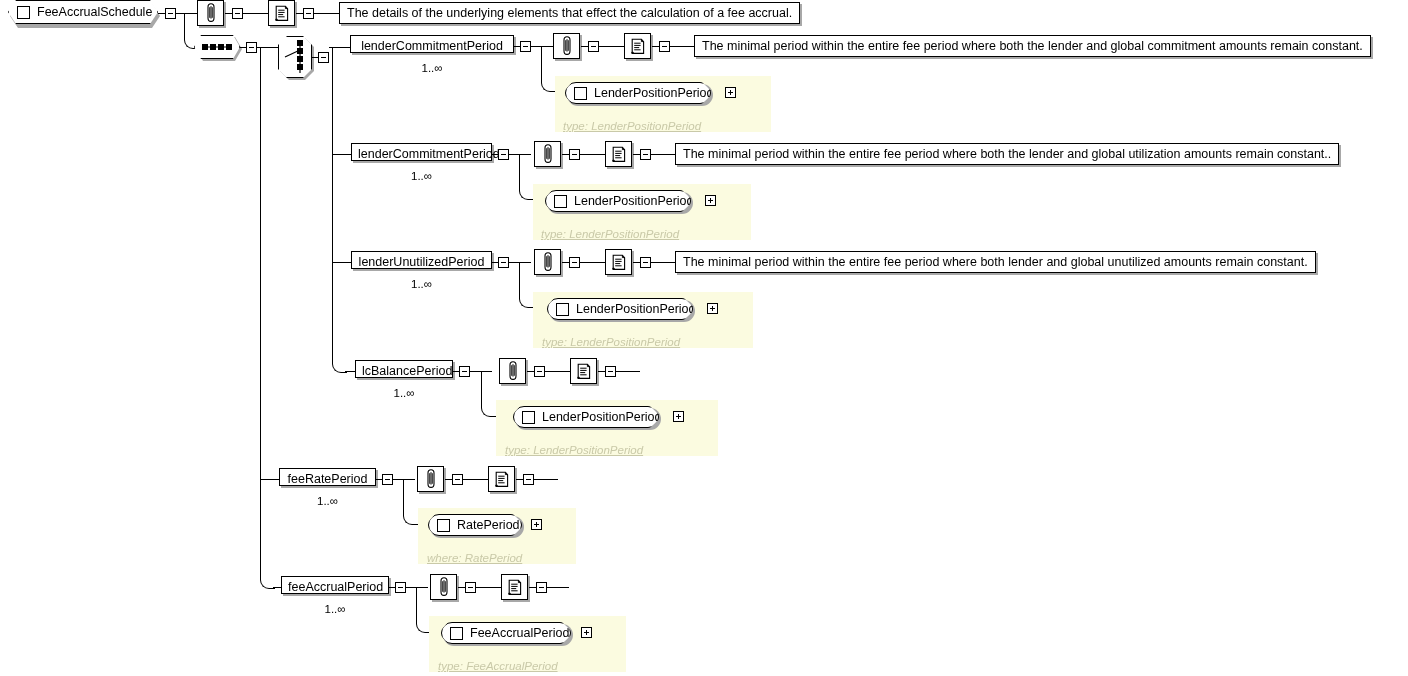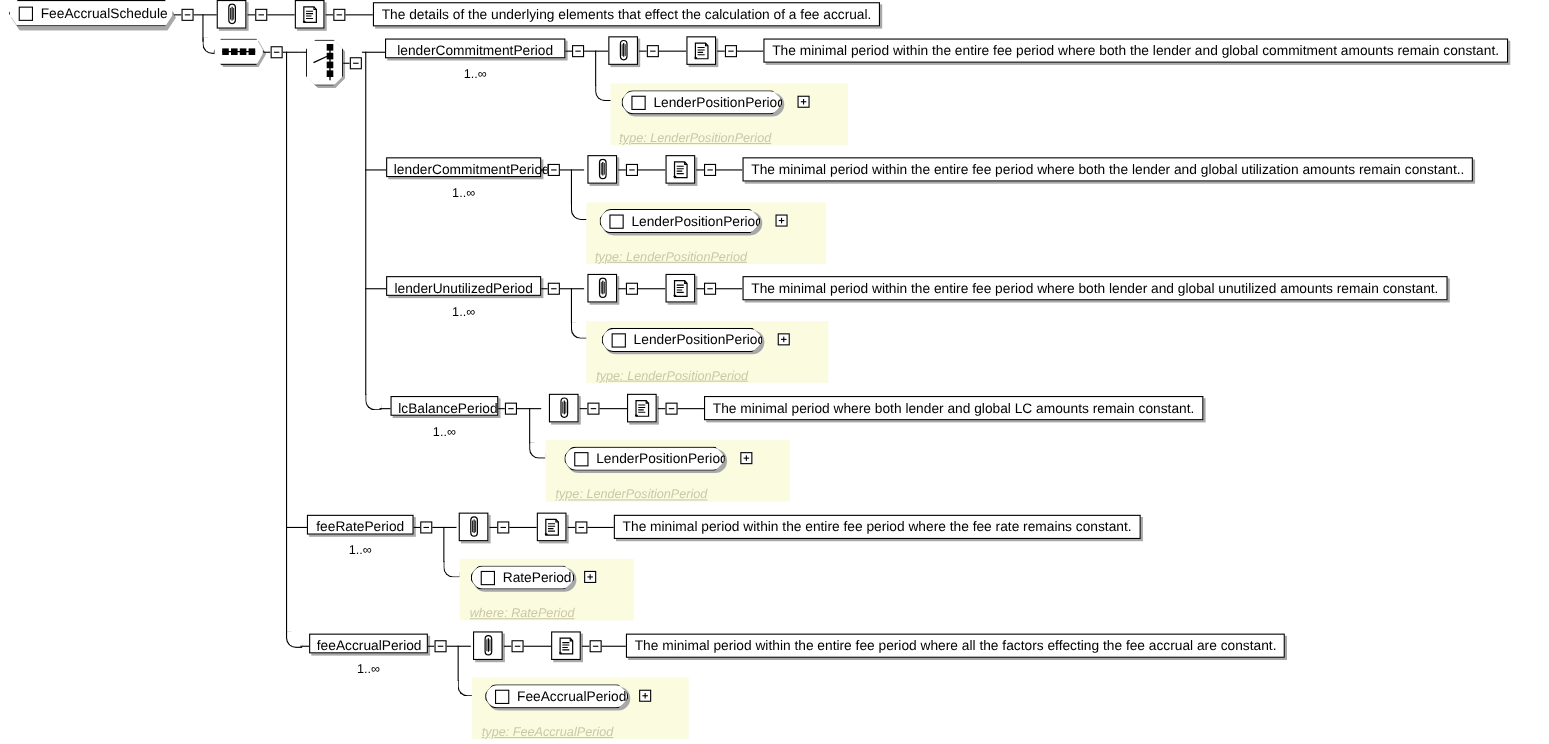--- a/index.html
+++ b/index.html
@@ -508,23 +508,20 @@
     <svg width="18" height="19" viewBox="0 0 18 19" aria-hidden="true">
       <path d="M3.2 2.2 L12.4 2.2 L14.6 4.6 L14.6 16.4 L3.2 16.4 Z" fill="#ffffff" stroke="#000" stroke-width="1.1"></path>
       <path d="M12.4 2.2 L12.4 4.6 L14.6 4.6" fill="none" stroke="#000" stroke-width="1"></path>
       <path d="M5.2 6.2 L11.6 6.2 M5.2 8.4 L11.6 8.4 M5.2 10.6 L10.2 10.6 M5.2 12.8 L11.6 12.8" stroke="#000" stroke-width="1"></path>
       <path d="M2.2 15.2 C3.6 14.4 5.0 15.0 5.0 16.4 L2.6 16.4 Z" fill="#000"></path>
     </svg>
   </div>
   <div class="hline" style="left:598px; top:371px; width:7px;"></div>
   <div class="toggle" style="left:605px; top:366px;"></div>
   <div class="hline" style="left:616px; top:371px; width:24px;"></div>
-  <div class="docbox" style="left:640px; top:360px;">
-    <span>The minimal period where both lender and global LC amounts remain constant.</span>
-  </div>
 
   <div class="typepanel" style="left:496px; top:400px; width:222px; height:56px;"></div>
   <div class="refshadow" style="left:515px; top:408px; width:146px;"></div>
   <div class="refbox" style="left:513px; top:406px; width:146px;">
     <span class="sqglyph"></span>
     <span>LenderPositionPeriod</span>
   </div>
   <div class="toggle-inline" style="left:673px; top:411px;"></div>
   <div class="typelabel" style="left:505px; top:444px;">
     <span>type: LenderPositionPeriod</span>
@@ -558,23 +555,20 @@
     <svg width="18" height="19" viewBox="0 0 18 19" aria-hidden="true">
       <path d="M3.2 2.2 L12.4 2.2 L14.6 4.6 L14.6 16.4 L3.2 16.4 Z" fill="#ffffff" stroke="#000" stroke-width="1.1"></path>
       <path d="M12.4 2.2 L12.4 4.6 L14.6 4.6" fill="none" stroke="#000" stroke-width="1"></path>
       <path d="M5.2 6.2 L11.6 6.2 M5.2 8.4 L11.6 8.4 M5.2 10.6 L10.2 10.6 M5.2 12.8 L11.6 12.8" stroke="#000" stroke-width="1"></path>
       <path d="M2.2 15.2 C3.6 14.4 5.0 15.0 5.0 16.4 L2.6 16.4 Z" fill="#000"></path>
     </svg>
   </div>
   <div class="hline" style="left:516px; top:479px; width:7px;"></div>
   <div class="toggle" style="left:523px; top:474px;"></div>
   <div class="hline" style="left:534px; top:479px; width:24px;"></div>
-  <div class="docbox" style="left:558px; top:468px;">
-    <span>The minimal period within the entire fee period where the fee rate remains constant.</span>
-  </div>
 
   <div class="typepanel" style="left:418px; top:508px; width:158px; height:56px;"></div>
   <div class="refshadow" style="left:430px; top:516px; width:94px;"></div>
   <div class="refbox" style="left:428px; top:514px; width:94px;">
     <span class="sqglyph"></span>
     <span>RatePeriod</span>
   </div>
   <div class="toggle-inline" style="left:531px; top:519px;"></div>
   <div class="typelabel" style="left:427px; top:552px;">
     <span>where: RatePeriod</span>
@@ -608,23 +602,20 @@
     <svg width="18" height="19" viewBox="0 0 18 19" aria-hidden="true">
       <path d="M3.2 2.2 L12.4 2.2 L14.6 4.6 L14.6 16.4 L3.2 16.4 Z" fill="#ffffff" stroke="#000" stroke-width="1.1"></path>
       <path d="M12.4 2.2 L12.4 4.6 L14.6 4.6" fill="none" stroke="#000" stroke-width="1"></path>
       <path d="M5.2 6.2 L11.6 6.2 M5.2 8.4 L11.6 8.4 M5.2 10.6 L10.2 10.6 M5.2 12.8 L11.6 12.8" stroke="#000" stroke-width="1"></path>
       <path d="M2.2 15.2 C3.6 14.4 5.0 15.0 5.0 16.4 L2.6 16.4 Z" fill="#000"></path>
     </svg>
   </div>
   <div class="hline" style="left:529px; top:587px; width:7px;"></div>
   <div class="toggle" style="left:536px; top:582px;"></div>
   <div class="hline" style="left:547px; top:587px; width:22px;"></div>
-  <div class="docbox" style="left:569px; top:576px;">
-    <span>The minimal period within the entire fee period where all the factors effecting the fee accrual are constant.</span>
-  </div>
 
   <div class="typepanel" style="left:429px; top:616px; width:197px; height:56px;"></div>
   <div class="refshadow" style="left:443px; top:624px; width:130px;"></div>
   <div class="refbox" style="left:441px; top:622px; width:130px;">
     <span class="sqglyph"></span>
     <span>FeeAccrualPeriod</span>
   </div>
   <div class="toggle-inline" style="left:581px; top:627px;"></div>
   <div class="typelabel" style="left:438px; top:660px;">
     <span>type: FeeAccrualPeriod</span>

